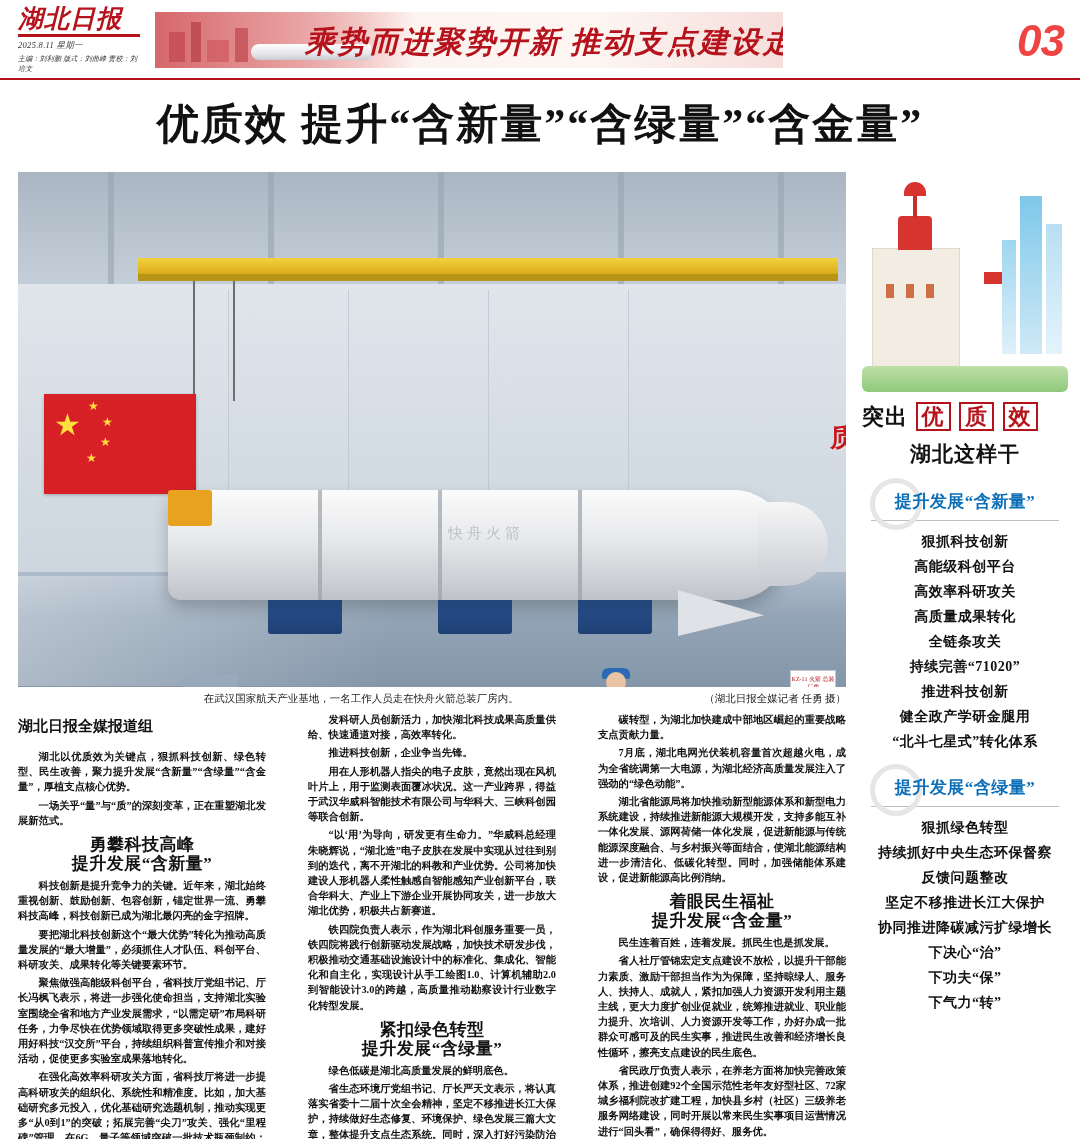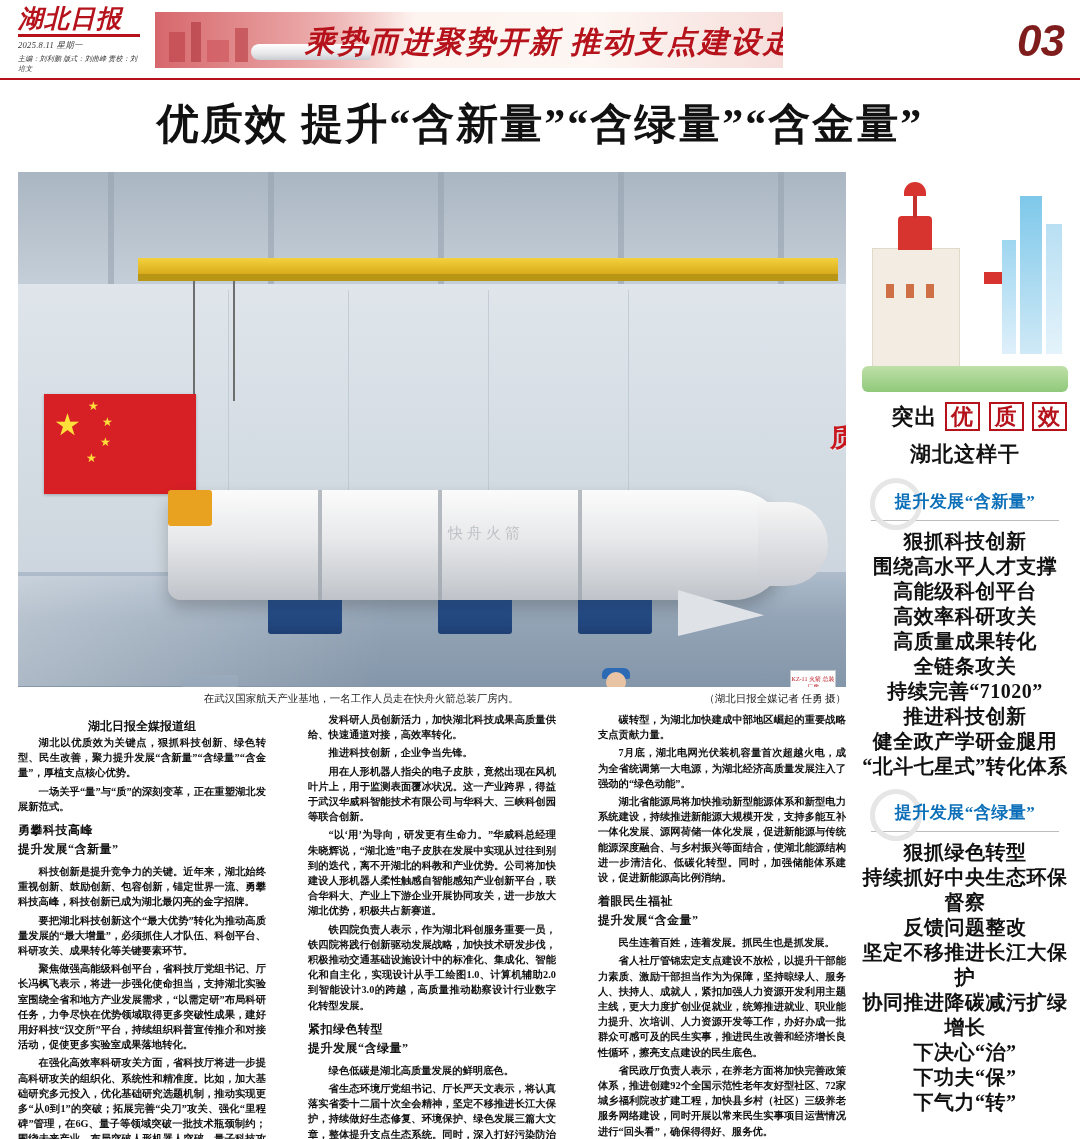--- a/index.html
+++ b/index.html
@@ -18,21 +18,21 @@
      linear-gradient(90deg,#e8b7bb 0%,#f3d4d2 18%,#fdf3ef 40%,#fdf6f2 70%,#f6dedb 100%);
      border-radius:0;overflow:hidden;}
   .banner .skyline{position:absolute;left:0;top:0;width:260px;height:56px;
      background:linear-gradient(90deg,#d6676c 0%,#e9a2a2 55%,rgba(253,243,239,0) 100%);}
   .banner .sky-b1{position:absolute;left:14px;bottom:6px;width:16px;height:30px;background:#c24a50;opacity:.75;}
   .banner .sky-b2{position:absolute;left:36px;bottom:6px;width:10px;height:40px;background:#b33f45;opacity:.7;}
   .banner .sky-b3{position:absolute;left:52px;bottom:6px;width:22px;height:22px;background:#cf595e;opacity:.7;}
   .banner .sky-b4{position:absolute;left:80px;bottom:6px;width:13px;height:34px;background:#bf474d;opacity:.7;}
   .banner .train{position:absolute;left:96px;bottom:8px;width:120px;height:16px;border-radius:8px 3px 3px 8px;background:linear-gradient(180deg,#fff 0%,#e7e7ea 60%,#c9ccd2 100%);}
   .banner-text{position:absolute;left:150px;top:10px;right:8px;font-size:30px;font-weight:bold;color:#b5121b;letter-spacing:2px;white-space:nowrap;font-family:"Liberation Serif",serif;}
-  .page-num{position:absolute;right:16px;top:16px;font-size:44px;color:#7f1d1d;font-family:"Liberation Sans",sans-serif;font-weight:bold;letter-spacing:-1px;}
+  .page-num{position:absolute;right:16px;top:16px;font-size:44px;color:#ef4444;font-family:"Liberation Sans",sans-serif;font-weight:bold;letter-spacing:-1px;}
 
   
   .headline{margin:16px 0 10px 0;text-align:center;font-size:42px;font-weight:bold;letter-spacing:2px;color:#111;font-family:"Liberation Serif",serif;}
 
   
   .photo-wrap{position:absolute;left:18px;top:172px;width:828px;height:515px;overflow:hidden;}
   .photo{position:relative;width:828px;height:515px;background:linear-gradient(180deg,#c9d3dc 0%,#dfe6ec 38%,#cfd8e0 55%,#b9c4cf 100%);}
   .hall-ceiling{position:absolute;left:0;top:0;width:828px;height:120px;background:linear-gradient(180deg,#aab6c2 0%,#c6d0da 100%);}
   .ceil-beam{position:absolute;top:0;width:6px;height:120px;background:#97a4b1;opacity:.6;}
   .crane{position:absolute;left:120px;top:86px;width:700px;height:16px;background:linear-gradient(180deg,#f3d23c,#d9ab1c);}
@@ -64,46 +64,46 @@
   .stair{position:absolute;left:88px;top:486px;width:132px;height:94px;background:linear-gradient(180deg,#9fb0c1,#7f93a8);clip-path:polygon(0 100%,0 62%,28% 62%,28% 40%,58% 40%,58% 18%,100% 18%,100% 100%);}
   .placard{position:absolute;left:772px;top:498px;width:44px;height:48px;background:#fff;border:1px solid #c2c8ce;font-size:6px;color:#b5121b;text-align:center;padding-top:4px;line-height:8px;}
   .caption{position:absolute;left:18px;top:692px;width:828px;font-size:10.5px;color:#222;text-align:center;}
   .caption .credit{float:right;}
 
   
   .cols{position:absolute;left:18px;top:712px;width:828px;height:418px;}
   .col{float:left;width:248px;margin-right:42px;}
   .col:last-child{margin-right:0;}
   .col p{margin:0 0 3px 0;font-size:10.3px;line-height:15.2px;text-align:justify;text-indent:2em;color:#111;font-weight:bold;}
-  .col .sub{margin:7px 0 5px 0;text-align:left;font-weight:bold;font-size:12px;line-height:19px;text-indent:0;letter-spacing:.5px;}
-  .col .subsmall{margin:6px 0 0 0;text-align:center;font-weight:bold;font-size:12px;line-height:17px;text-indent:0;}
+  .col .sub{margin:7px 0 5px 0;text-align:center;font-weight:bold;font-size:17px;line-height:19px;text-indent:0;letter-spacing:.5px;}
+  .col .subsmall{margin:6px 0 14px 0;font-weight:bold;font-size:15px;line-height:17px;text-indent:0;}
 
   
   .rail{position:absolute;left:862px;top:176px;width:206px;height:955px;}
   .rail-illus{position:relative;width:206px;height:216px;}
   .tower{position:absolute;left:10px;top:72px;width:86px;height:132px;background:#f2ece3;border:1px solid #e2d9cb;}
   .tower-top{position:absolute;left:36px;top:40px;width:34px;height:34px;background:#d7342f;border-radius:4px 4px 0 0;}
   .tower-spire{position:absolute;left:51px;top:16px;width:4px;height:26px;background:#c4312c;}
   .tower-dome{position:absolute;left:42px;top:6px;width:22px;height:14px;border-radius:11px 11px 0 0;background:#d7342f;}
   .tower-win{position:absolute;background:#cf6f45;width:8px;height:14px;}
   .hi1{position:absolute;right:26px;top:20px;width:22px;height:158px;background:linear-gradient(180deg,#7ec8ea,#cfe9f6);}
   .hi2{position:absolute;right:6px;top:48px;width:16px;height:130px;background:linear-gradient(180deg,#b8dff3,#e4f3fb);}
   .hi3{position:absolute;right:52px;top:64px;width:14px;height:114px;background:linear-gradient(180deg,#9ed6f0,#dff0fa);}
   .greens{position:absolute;left:0;bottom:0;width:206px;height:26px;background:linear-gradient(180deg,#bfe0a8,#8fc97a);border-radius:6px;}
   .flag-sm{position:absolute;right:66px;top:96px;width:18px;height:12px;background:#d7342f;}
 
-  .rail-head{margin-top:10px;text-align:right;font-size:22px;font-weight:bold;letter-spacing:1px;}
+  .rail-head{margin-top:10px;text-align:left;font-size:22px;font-weight:bold;letter-spacing:1px;}
   .rail-head .hl{color:#b5121b;border:2px solid #b5121b;padding:0 4px;margin:0 1px;}
   .rail-sub{margin-top:8px;text-align:center;font-size:21px;font-weight:bold;letter-spacing:1px;}
   .rail-sec{position:relative;margin-top:22px;text-align:center;}
   .rail-sec .ring{position:absolute;left:8px;top:-12px;width:42px;height:42px;border:5px solid #e6e6e6;border-radius:50%;}
   .rail-sec .t{position:relative;font-size:17px;font-weight:bold;color:#0a6fb8;letter-spacing:.5px;}
   .rail-sec .rule{margin:7px auto 0;width:188px;height:1px;background:#bdbdbd;}
   .rail-list{margin-top:8px;text-align:center;}
-  .rail-list div{font-size:20px;line-height:25px;font-weight:bold;letter-spacing:.5px;}
+  .rail-list div{font-size:14px;line-height:25px;font-weight:bold;letter-spacing:.5px;}
 </style>
 </head>
 <body>
 
 <div class="page">
 
   <div class="masthead">
     <div class="logo-block">
       <div class="logo-title">湖北日报</div>
       <div class="logo-underline"></div>
@@ -245,21 +245,20 @@
     </div>
     <div class="rail-sub">湖北这样干</div>
 
     <div id="rail-sections">
         <div class="rail-sec">
           <div class="ring"></div>
           <div class="t">提升发展“含新量”</div>
           <div class="rule"></div>
           <div class="rail-list">
             <div>狠抓科技创新</div>
-            <div>围绕高水平人才支撑</div>
             <div>高能级科创平台</div>
             <div>高效率科研攻关</div>
             <div>高质量成果转化</div>
             <div>全链条攻关</div>
             <div>持续完善“71020”</div>
             <div>推进科技创新</div>
             <div>健全政产学研金腿用</div>
             <div>“北斗七星式”转化体系</div>
           </div>
         </div>

